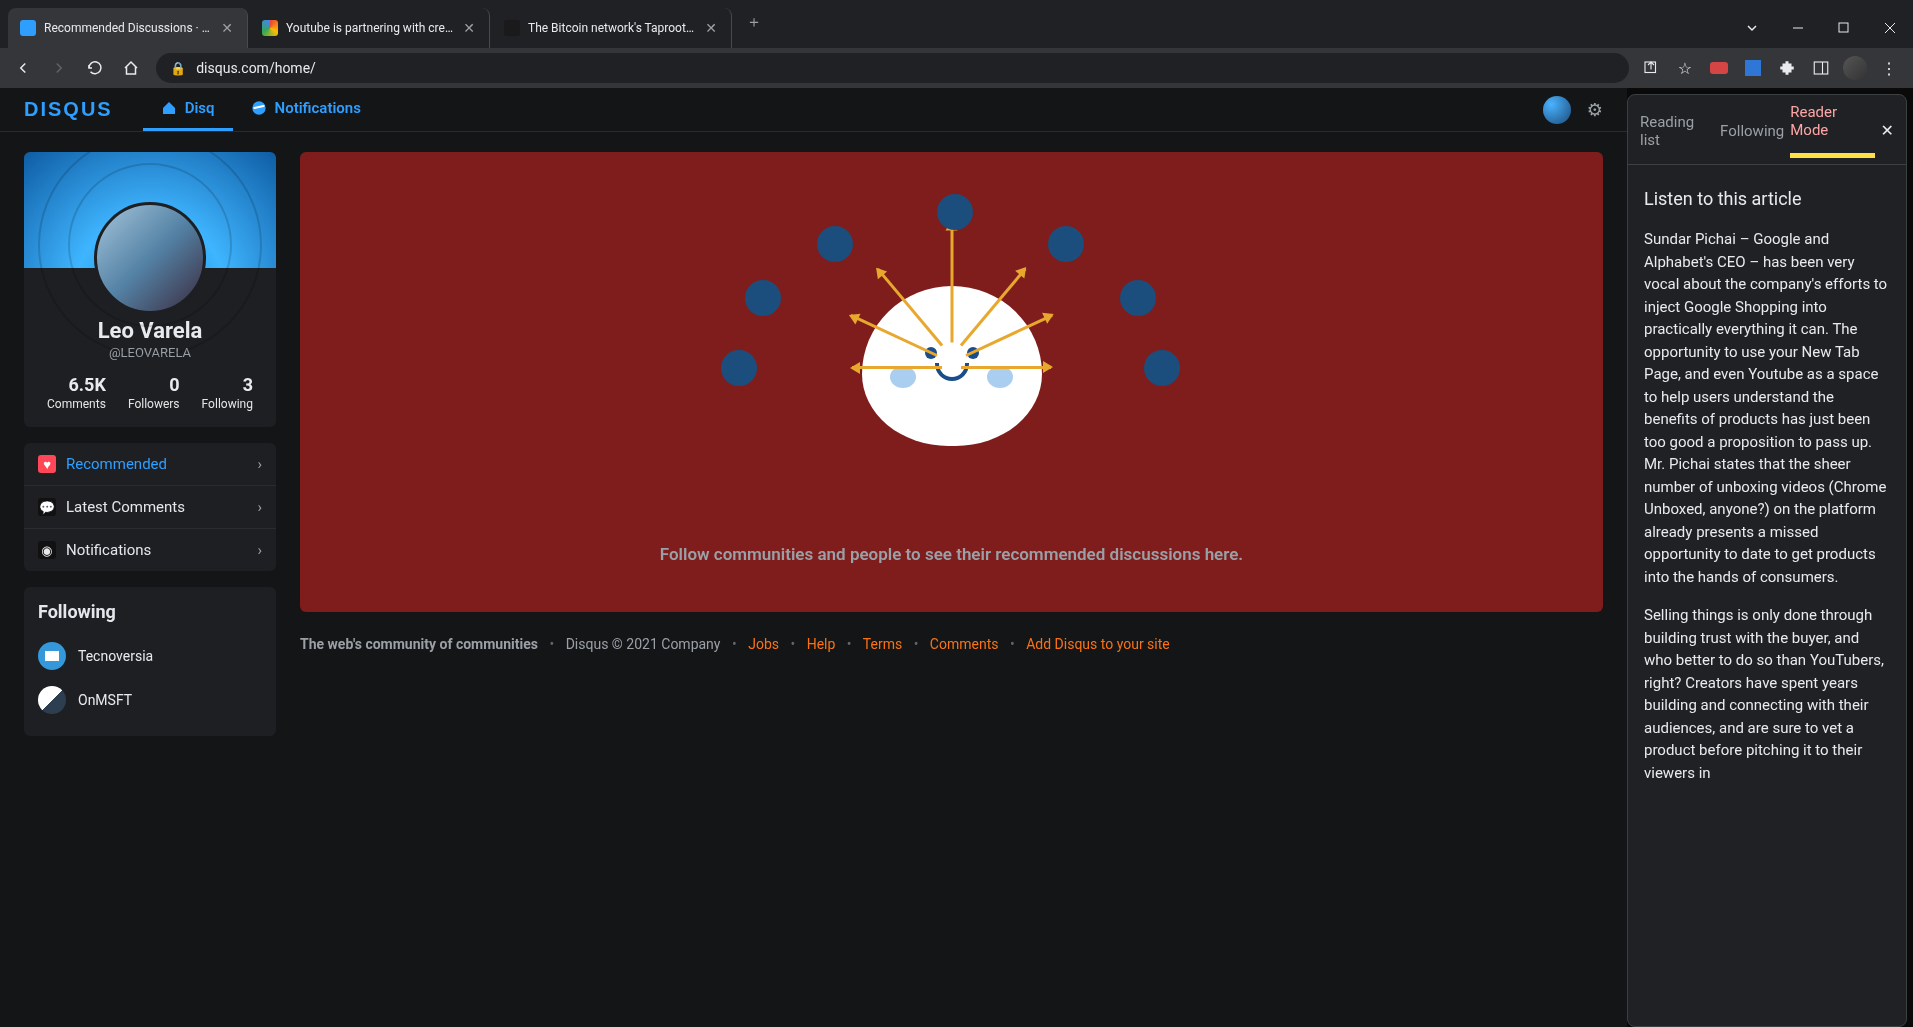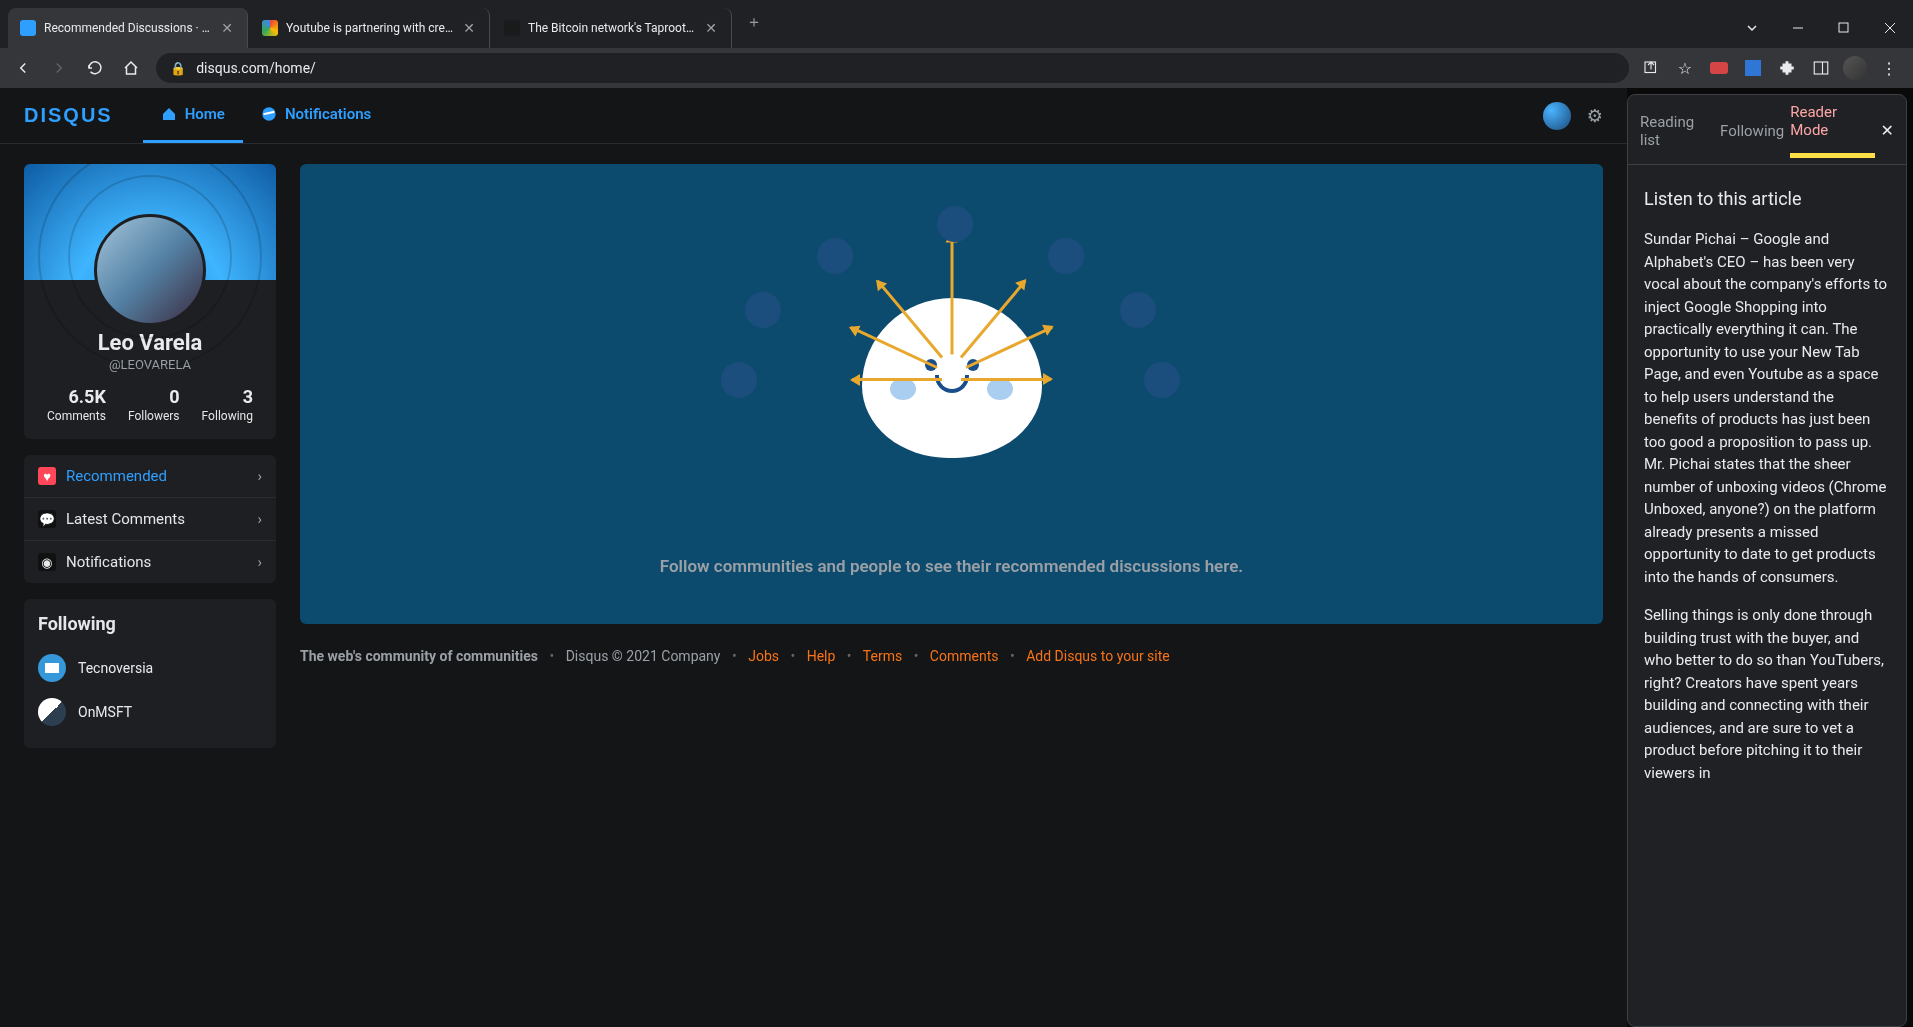--- a/index.html
+++ b/index.html
@@ -75,21 +75,21 @@
 .right-icons { display:flex;gap:6px;align-items:center;margin-right:4px;}
 .right-icons .ic { width:28px;height:28px;display:flex;align-items:center;justify-content:center;color:#e8eaed;cursor:pointer;}
 .avatar-ic { width:24px;height:24px;border-radius:50%;background:linear-gradient(135deg,#555,#333);}
 
 
 .page-wrap { display:flex; height: calc(100% - 88px); }
 .page { flex:1; background:#141517; position:relative; overflow:hidden; }
 
 
 .dq-header {
-  height:56px;
+  height:44px;
   display:flex;
   align-items:center;
   padding: 0 24px;
   border-bottom:1px solid #2a2b2e;
 }
 .logo { font-weight:800; letter-spacing:2px; font-size:20px; color:#2e9fff; font-family: Arial, sans-serif;}
 .nav-links { display:flex; gap:0; margin-left:30px; height:100%;}
 .nav-link {
   display:flex;align-items:center;gap:8px;
   padding:0 18px;
@@ -156,21 +156,21 @@
 
 .following-card { background:#1e1f23; border-radius:6px; padding:14px;}
 .following-title { font-size:18px;font-weight:700;margin-bottom:12px;}
 .follow-item { display:flex;align-items:center;gap:12px;padding:8px 0;cursor:pointer;}
 .follow-icon { width:28px;height:28px;border-radius:50%;flex-shrink:0;}
 .follow-name { font-size:14px;color:#e8eaed;}
 
 
 .main-col { flex:1; display:flex;flex-direction:column;gap:20px; min-width:0;}
 .empty-panel {
-  background:#0c4a6e;
+  background:#7f1d1d;
   border-radius:6px;
   height:460px;
   display:flex;
   flex-direction:column;
   align-items:center;
   justify-content:center;
   gap:24px;
 }
 .illustration { width:480px;height:320px;position:relative;}
 .blob {
@@ -345,21 +345,21 @@
 
   <div class="dq-header">
     <span class="logo">DISQUS</span>
     <div class="nav-links">
       <div class="nav-link active">
         <span class="nicon">
               <svg width="16" height="16" viewBox="0 0 24 24">
                 <path d="M3 12 L12 3 L21 12 V21 H3 Z" fill="#2e9fff"></path>
               </svg>
             </span>
-        <span>Home</span>
+        <span>Disq</span>
       </div>
       <div class="nav-link">
         <span class="nicon">
               <svg width="18" height="18" viewBox="0 0 24 24">
                 <circle cx="12" cy="12" r="10" fill="#2e9fff"></circle>
                 <path d="M5 12 L19 9" stroke="#fff" stroke-width="3" stroke-linecap="round"></path>
               </svg>
             </span>
         <span>Notifications</span>
       </div>

